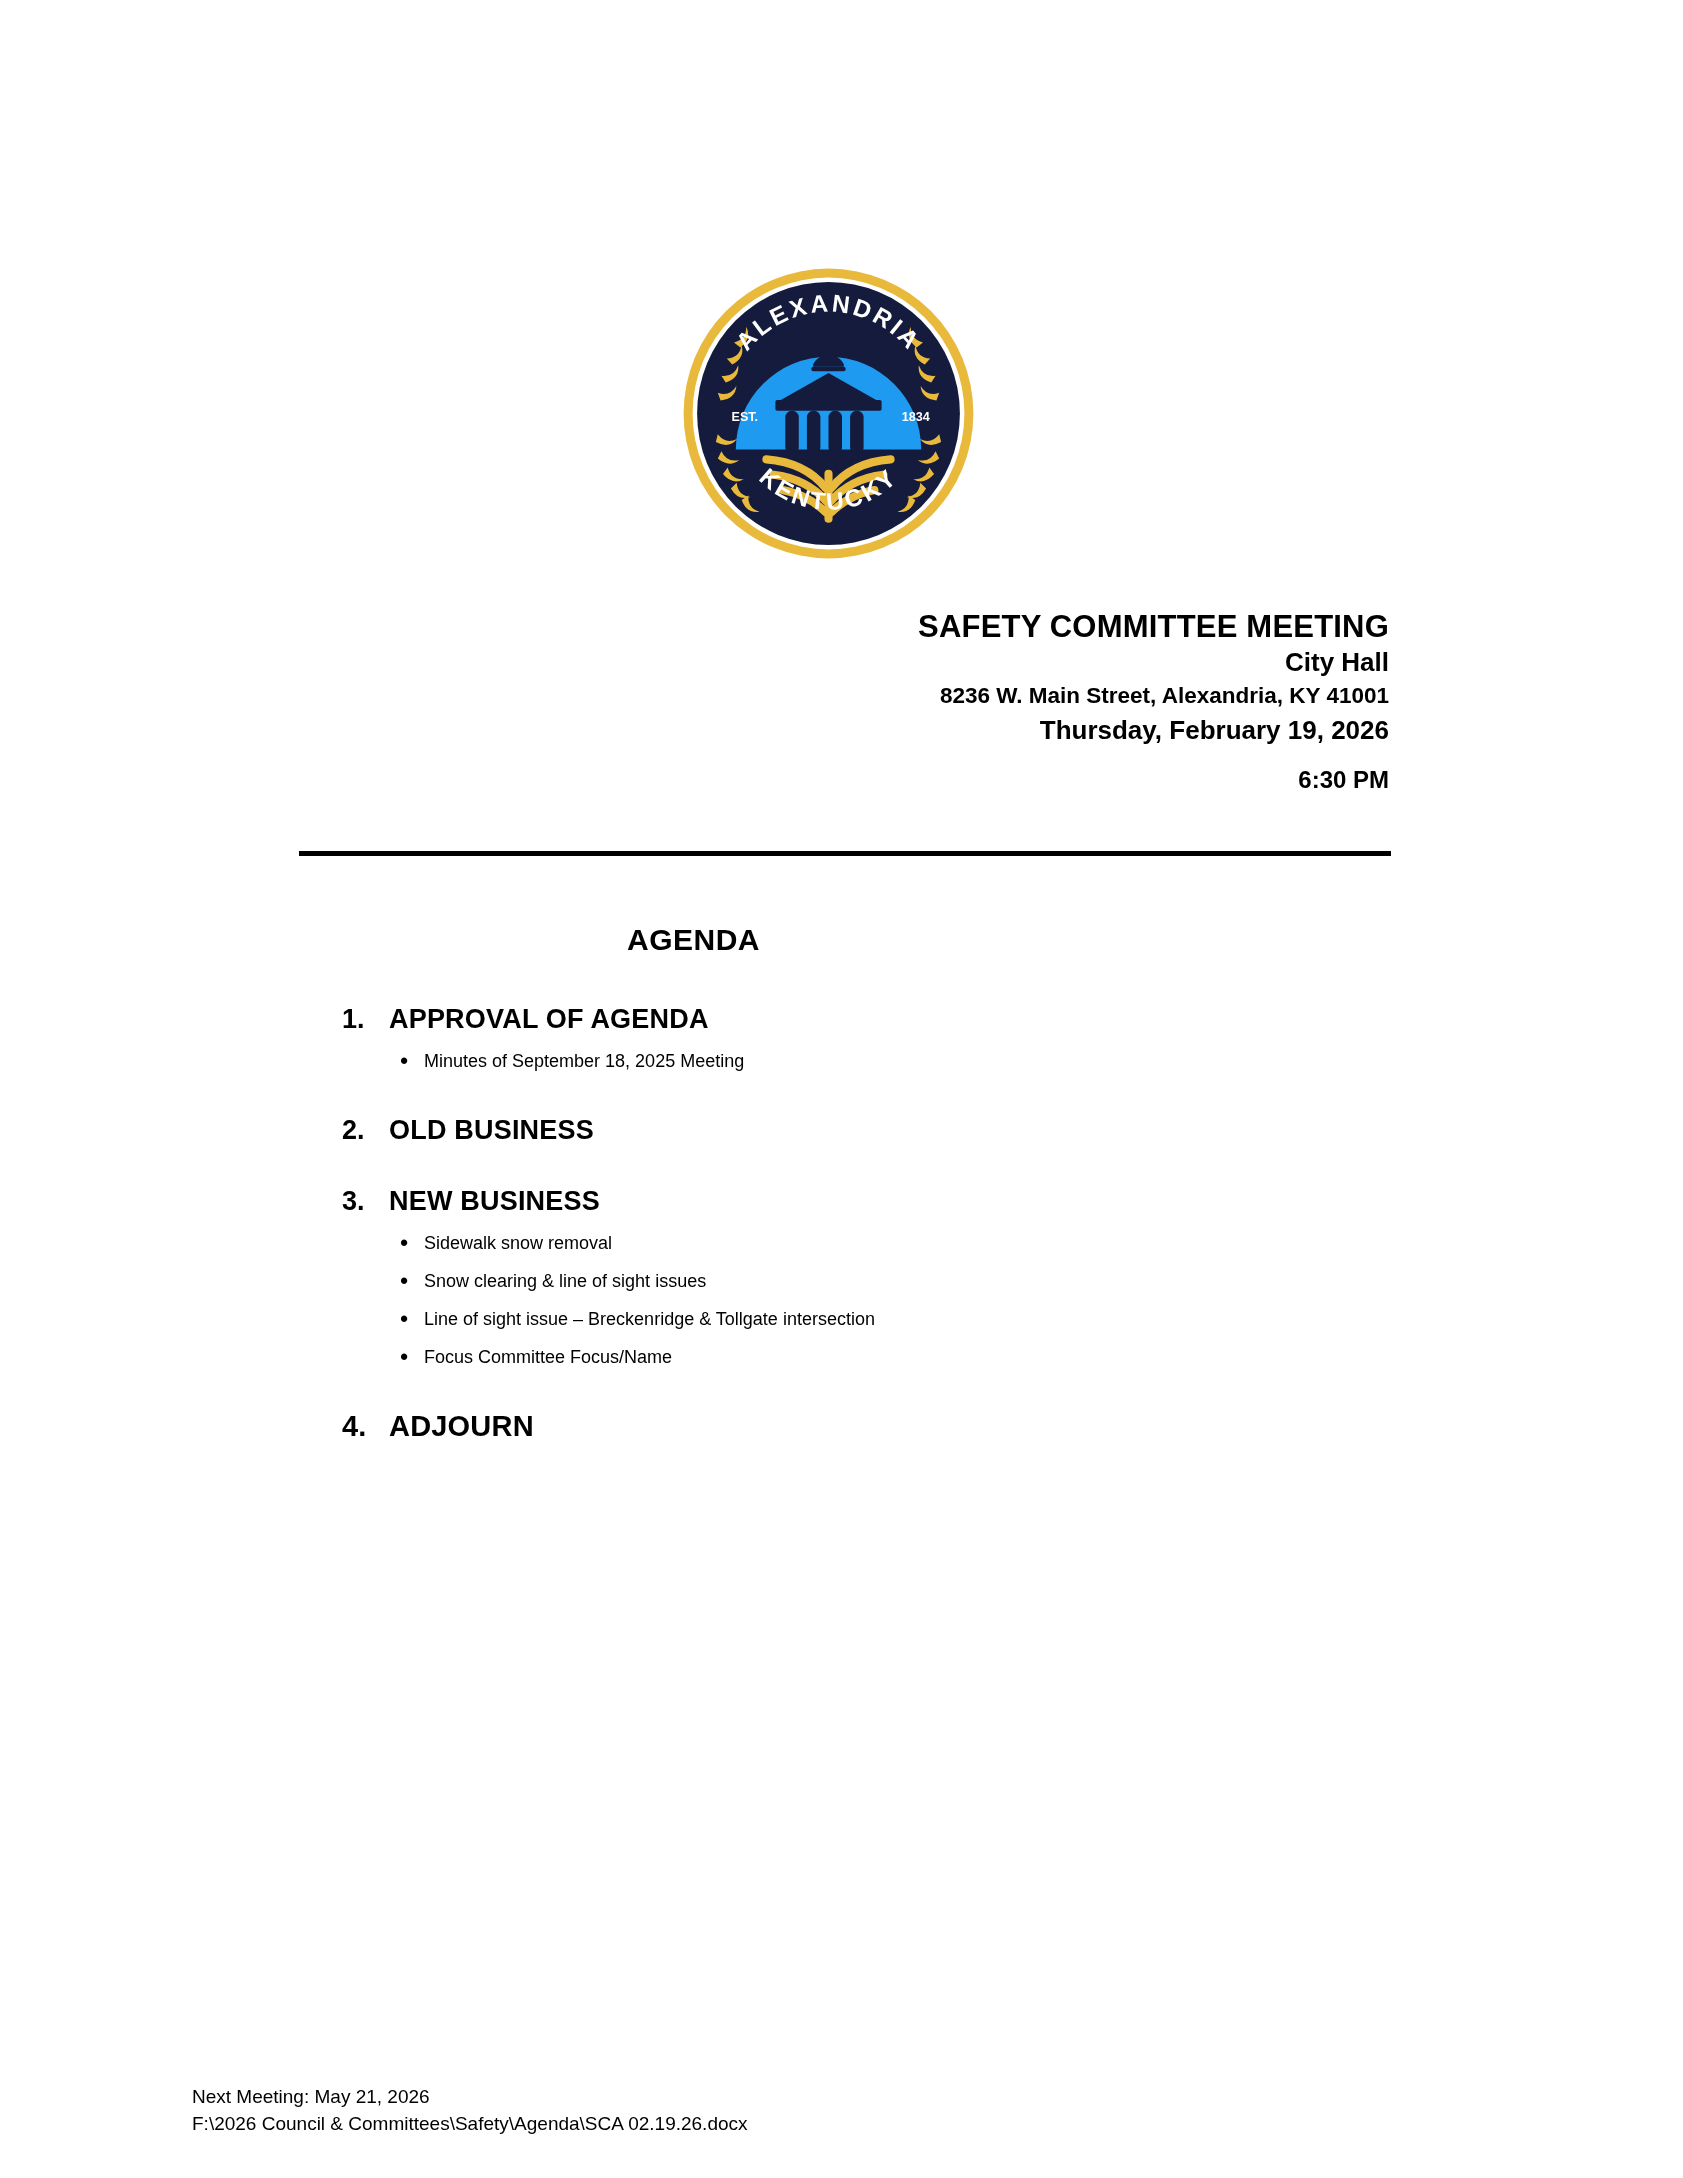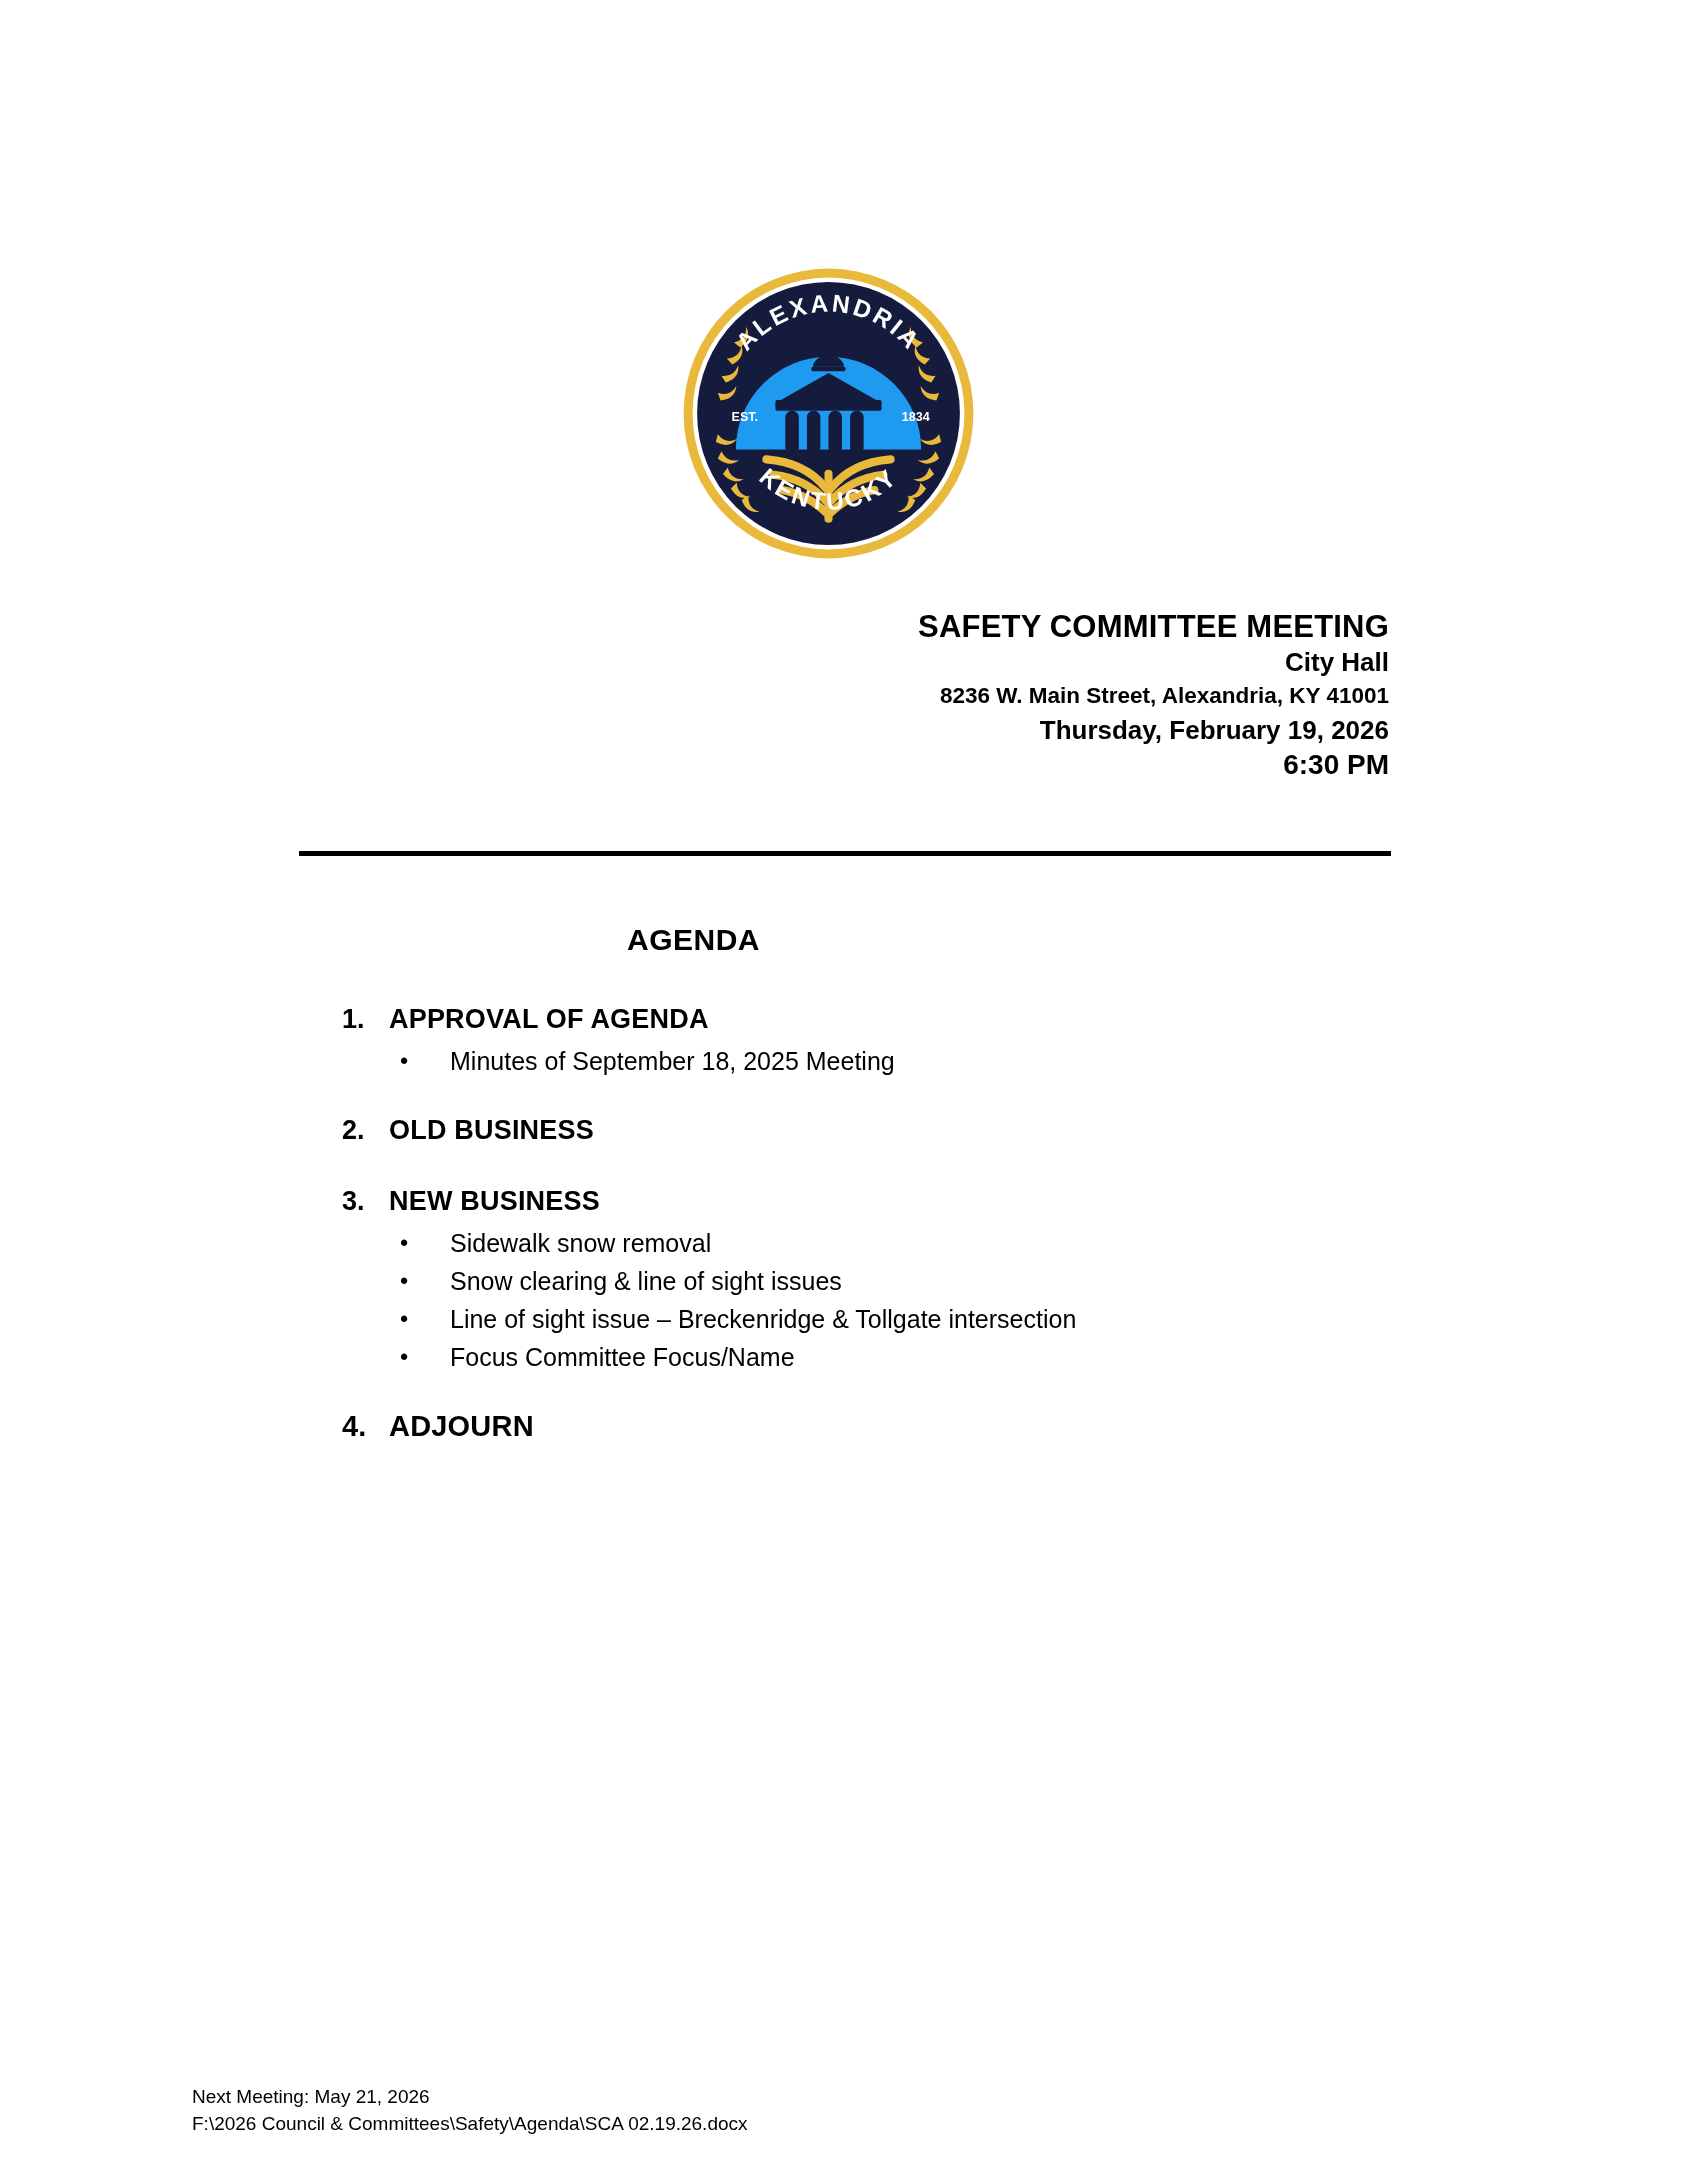--- a/index.html
+++ b/index.html
@@ -63,24 +63,25 @@
     white-space: nowrap;
     padding-left: 38px;
   }
   .hdr-date {
     font-size: 26px;
     font-weight: bold;
     line-height: 36px;
     white-space: nowrap;
   }
   .hdr-time {
-    font-size: 28px;
+    font-size: 24px;
     font-weight: bold;
     line-height: 34px;
     white-space: nowrap;
+    margin-top: 15px;
   }
 
   
   .divider {
     position: absolute;
     left: 299px;
     top: 851px;
     width: 1092px;
     height: 4.5px;
     background: #000000;
@@ -145,23 +146,23 @@
   }
   .sub-bullet {
     position: absolute;
     left: 400px;
     top: 0;
     font-size: 23.4px;
     line-height: 38px;
   }
   .sub-text {
     position: absolute;
-    left: 450px;
+    left: 424px;
     top: 0;
-    font-size: 25px;
+    font-size: 18px;
     line-height: 38px;
     white-space: nowrap;
   }
 
   
   .footer {
     position: absolute;
     left: 192px;
     top: 2070px;
     width: 1080px;

